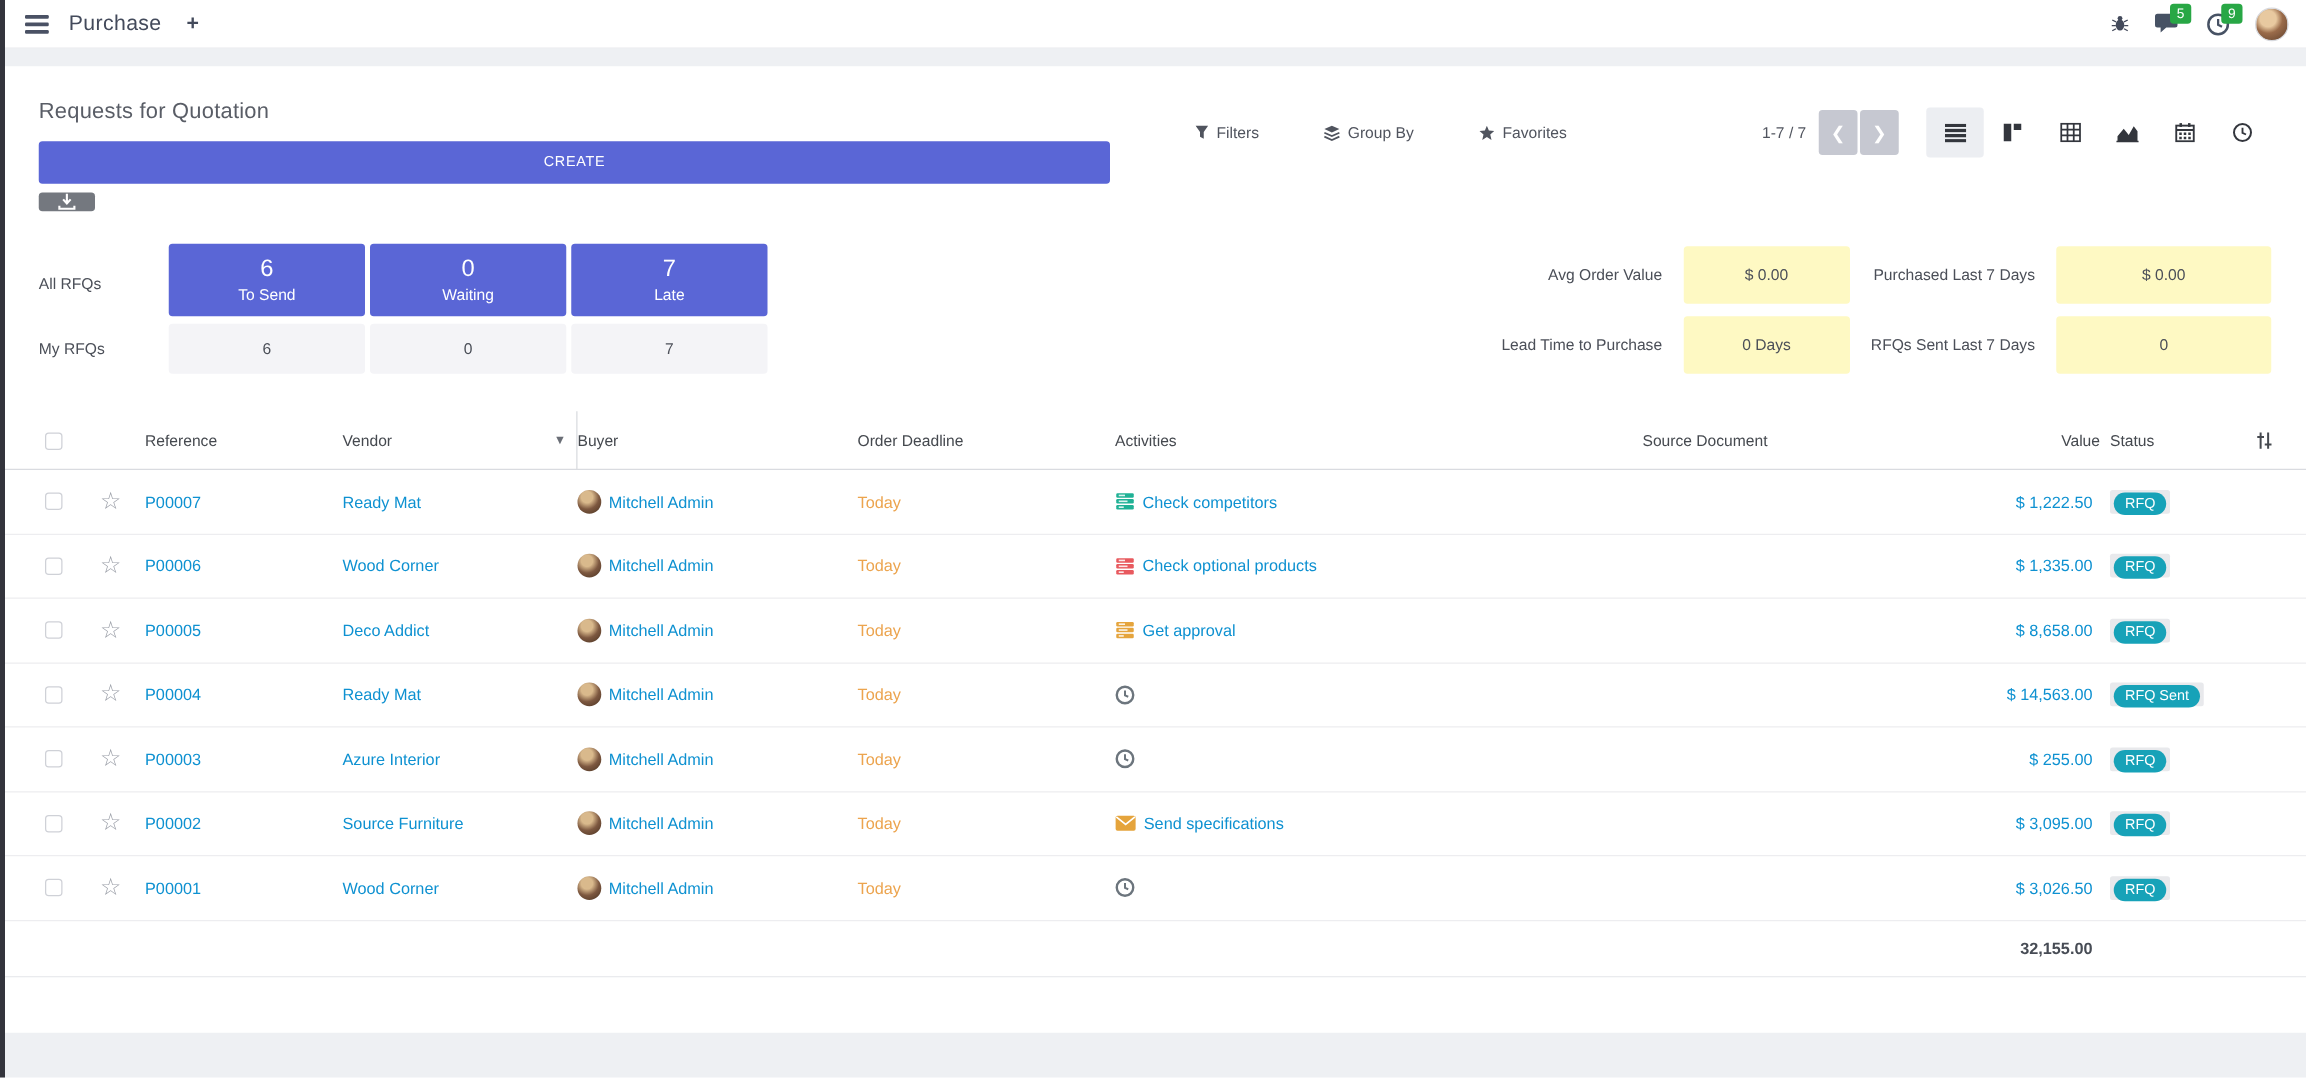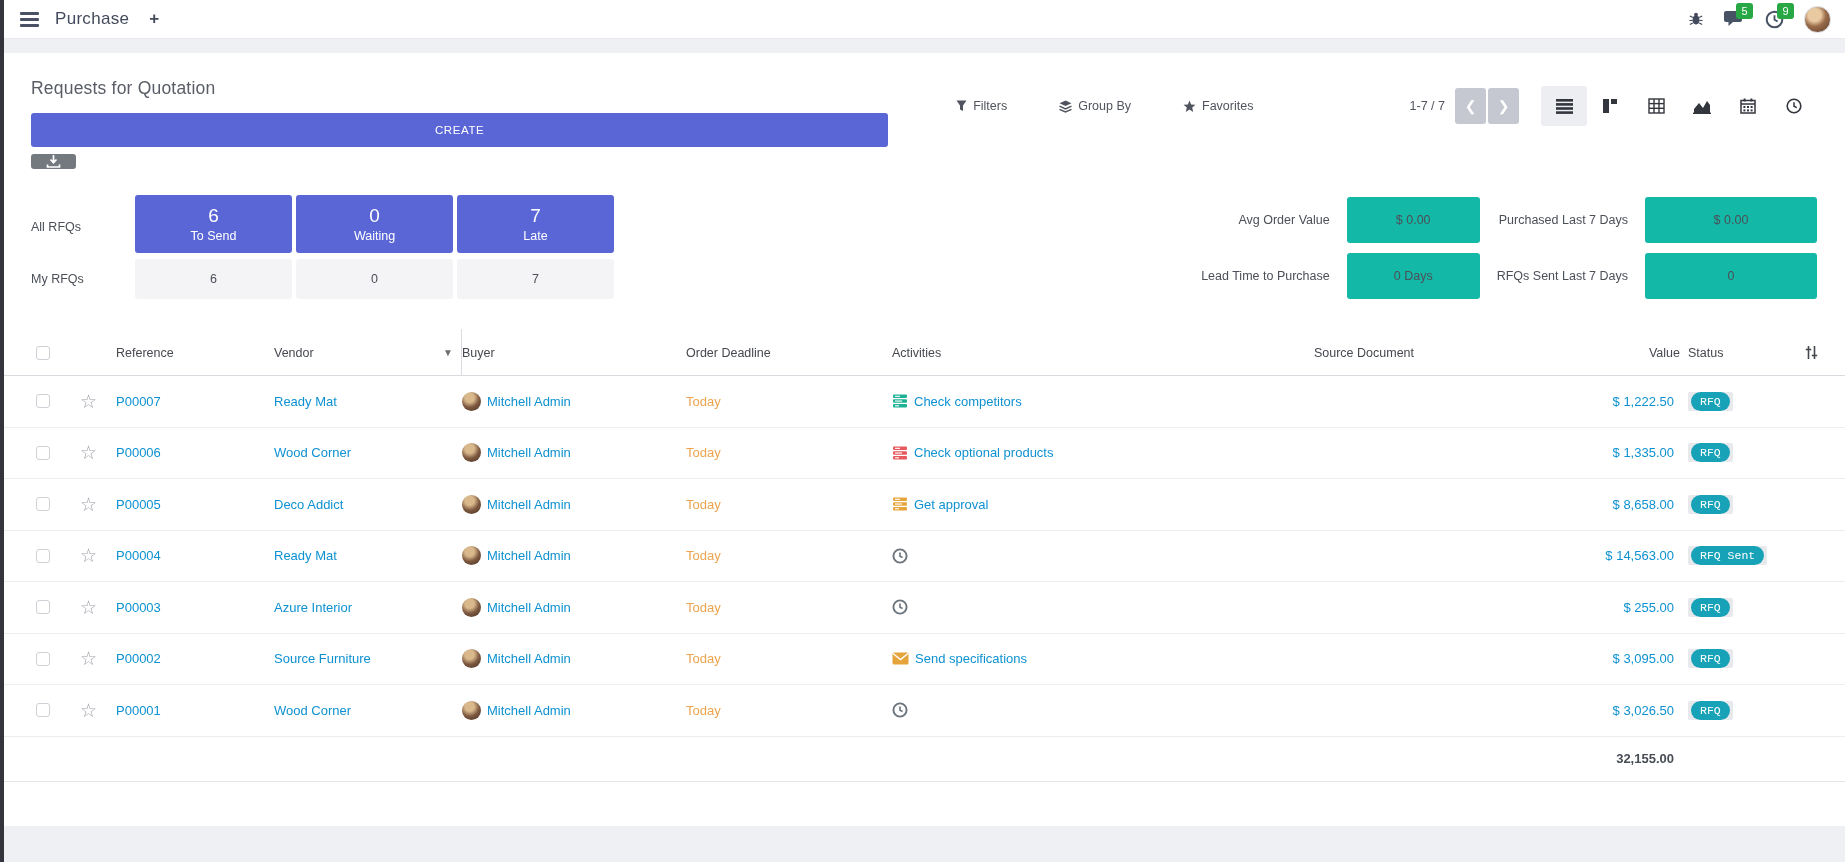--- a/index.html
+++ b/index.html
@@ -84,21 +84,21 @@
   }
   .tile-number { font-size:19px; line-height:1.2; }
   .tile-label { font-size:12.5px; margin-top:1px; }
   .tile-sub {
     background:#f4f4f7; color:#4b4f58; border-radius:3px; height:40px;
     display:flex; align-items:center; justify-content:center; font-size:12.5px; cursor:pointer;
   }
   .dash-right { display:grid; grid-template-columns:auto 133px auto 172px; grid-gap:10px 17px; align-items:center; padding-top:2px; }
   .stat-label { font-size:12.5px; color:#4b4f58; text-align:right; }
   .stat-value {
-    background:#14b8a6; border-radius:3px; height:46px; font-size:12.5px; color:#4b4f58;
+    background:#fef9c3; border-radius:3px; height:46px; font-size:12.5px; color:#4b4f58;
     display:flex; align-items:center; justify-content:center;
   }
   
   .grid-cols { display:grid; grid-template-columns:48px 44px 158px 188px 224px 206px 332px 288px 176px 116px 1fr; align-items:center; }
   .list-table { margin-top:10px; }
   .lt-header { height:47px; border-bottom:1px solid #d9dbe0; font-size:12.5px; color:#45494f; padding-left:20px; }
   .lt-header .hcell { padding-right:8px; }
   .vendor-head { display:flex; align-items:center; justify-content:space-between; height:47px; border-right:1px solid #d9dbe0; padding-right:10px; }
   .sort-caret { font-size:10px; color:#6a6e76; }
   .lt-row { height:51.5px; border-bottom:1px solid #ededf0; font-size:13px; padding-left:20px; cursor:pointer; }
@@ -108,21 +108,21 @@
   .star { font-size:19px; color:#9b9fa8; cursor:pointer; margin-left:8px; }
   a.cell-link { color:#0e91d1; text-decoration:none; }
   .buyer-cell { display:flex; align-items:center; gap:6px; }
   .mini-avatar {
     width:19px; height:19px; border-radius:50%; flex:0 0 auto;
     background:radial-gradient(circle at 40% 30%, #d9b98c 0 26%, #7d5840 55%, #46301f 100%);
   }
   .deadline { color:#eca44e; }
   .activity-cell { display:flex; align-items:center; gap:6px; color:#0e91d1; }
   .total-cell { text-align:right; padding-right:14px; color:#0e91d1; }
-  .status-wrap { background:#e8e9ec; border-radius:2px; padding:2px 3px; display:inline-block;font-family:Liberation Mono, monospace; }
+  .status-wrap { background:#e8e9ec; border-radius:2px; padding:2px 3px; display:inline-block; }
   .status-pill {
     background:#17a2b8; color:#fff; font-size:11.5px; border-radius:10px; padding:3px 9px; white-space:nowrap;
   }
   .lt-footer { height:45px; border-bottom:1px solid #e4e5e9; font-size:13px; padding-left:20px; }
   .footer-total { text-align:right; padding-right:14px; font-weight:bold; color:#474c55; }
   .content-bottom { height:44px; background:#fff; }
   svg { display:block; }
 </style>
 </head>
 <body>

